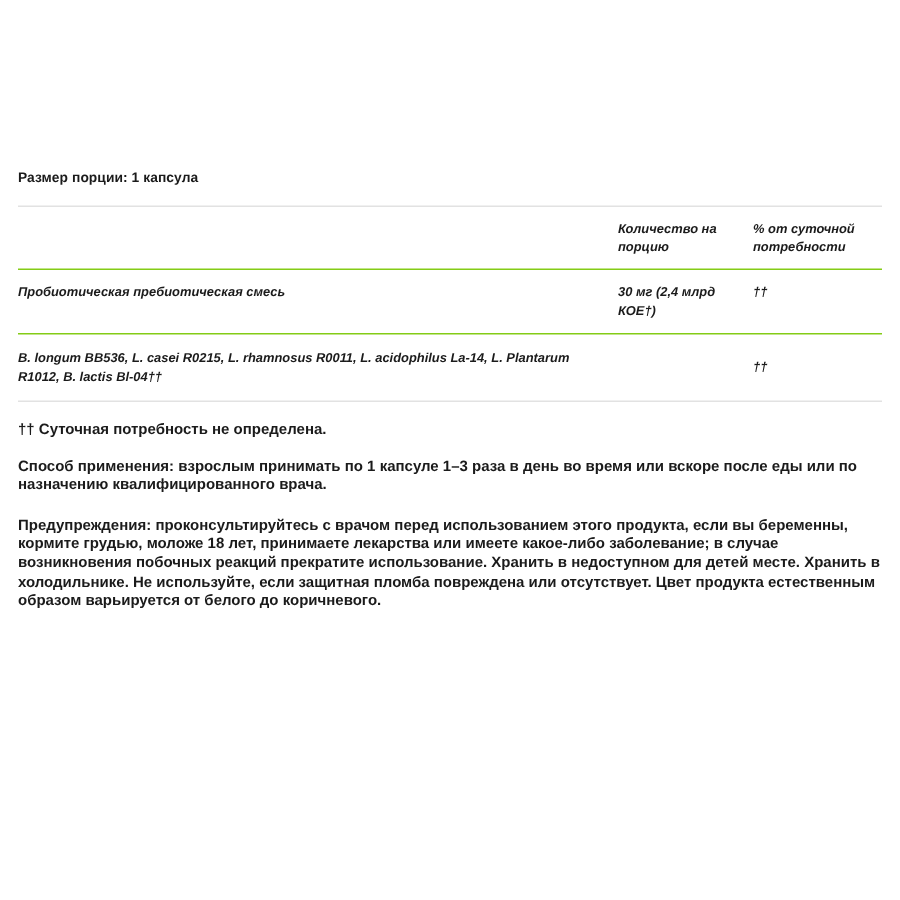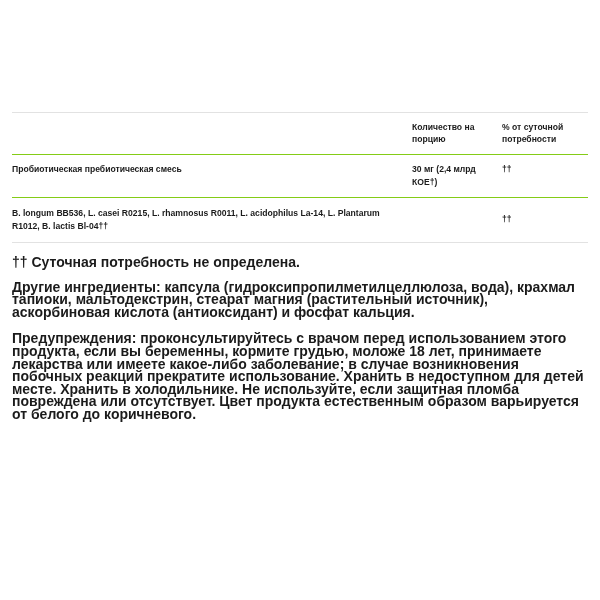--- a/index.html
+++ b/index.html
@@ -40,20 +40,21 @@
     width: 576px;
     border-collapse: collapse;
     table-layout: fixed;
     margin: 0;
   }
   .facts-table td,
   .facts-table th {
     padding: 0;
     vertical-align: top;
     text-align: left;
+    font-style: italic;
   }
 
   .col-name    { width: 392px; }
   .col-amount  { width: 94px; }
   .col-dv      { width: 90px; }
 
   .head-row > th {
     border-top: 1px solid #e2e2e2;
     padding: 8px 0 9px 0;
     font-size: 8.6px;
@@ -86,35 +87,36 @@
     height: 0;
     line-height: 0;
     font-size: 0;
   }
 
   
   .notes {
     margin-top: 13px;
   }
   .note {
-    font-size: 14px;
+    font-size: 10px;
     font-weight: 700;
     line-height: 12.6px;
     color: #1b1b1b;
     margin: 0 0 12px 0;
     max-width: 576px;
   }
   .note:last-child { margin-bottom: 0; }
   .note-gap-lg { margin-bottom: 14px; }
 </style>
 </head>
 <body>
 
 <div class="label-sheet">
 
+  <p class="serving-size">Размер порции: 1 капсула</p>
 
   <table class="facts-table">
     <colgroup>
       <col class="col-name">
       <col class="col-amount">
       <col class="col-dv">
     </colgroup>
 
     <thead>
       <tr class="head-row">
@@ -146,21 +148,21 @@
       </tr>
 
     </tbody>
   </table>
 
   <div class="notes">
 
     <p class="note">†† Суточная потребность не определена.</p>
 
 
+    <p class="note note-gap-lg">Способ применения: взрослым принимать по 1 капсуле 1–3 раза в день во время или вскоре после еды или по назначению квалифицированного врача.</p>
 
-    <p class="note note-gap-lg">Другие ингредиенты: капсула (гидроксипропилметилцеллюлоза, вода), крахмал тапиоки, мальтодекстрин, стеарат магния (растительный источник), аскорбиновая кислота (антиоксидант) и фосфат кальция.</p>
 
 
     <p class="note">Предупреждения: проконсультируйтесь с врачом перед использованием этого продукта, если вы беременны, кормите грудью, моложе 18 лет, принимаете лекарства или имеете какое-либо заболевание; в случае возникновения побочных реакций прекратите использование. Хранить в недоступном для детей месте. Хранить в холодильнике.  Не используйте, если защитная пломба повреждена или отсутствует. Цвет продукта естественным образом варьируется от белого до коричневого.</p>
 
   </div>
 
 </div>
 
 </body></html>

